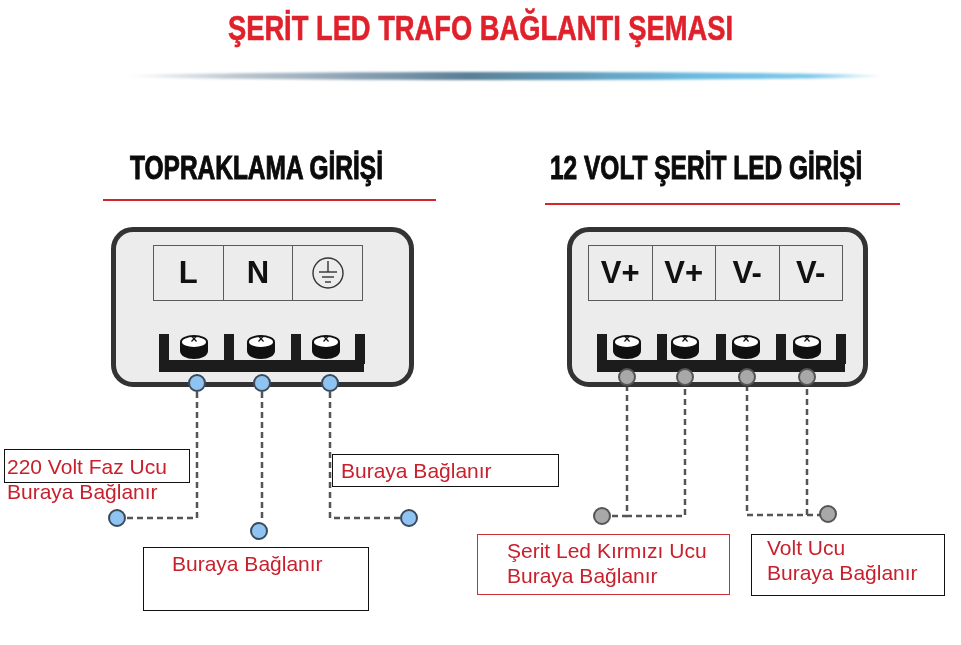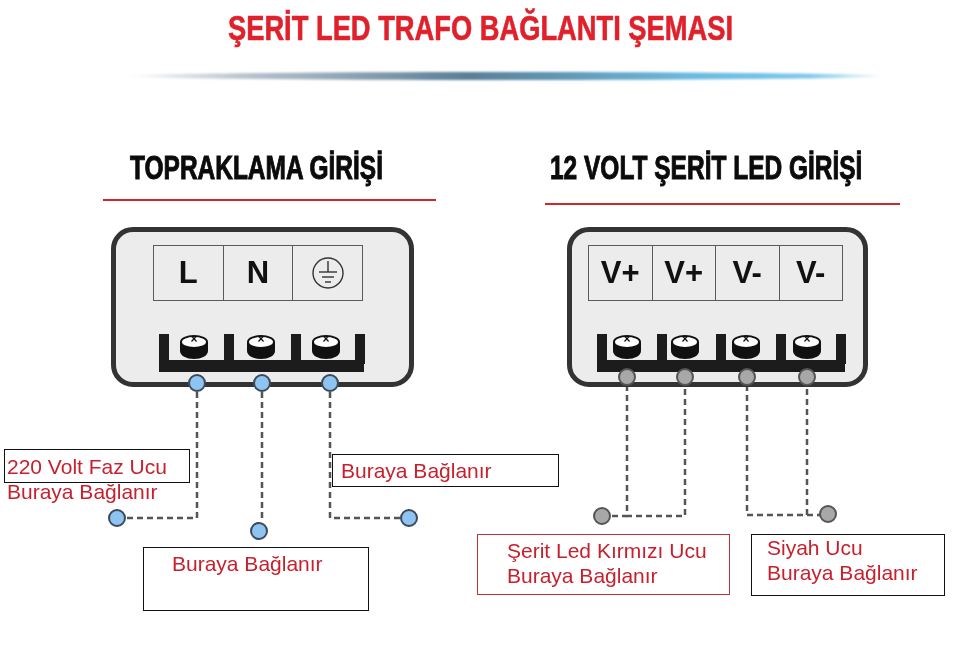--- a/index.html
+++ b/index.html
@@ -183,15 +183,15 @@
 </div>
 
 <div class="frame red" style="left:477px; top:534px; width:253px; height:61px;"></div>
 <div class="note" style="left:498px; top:538px;margin-left:9px;">
   <div>Şerit Led Kırmızı Ucu</div>
   <div>Buraya Bağlanır</div>
 </div>
 
 <div class="frame" style="left:751px; top:534px; width:194px; height:62px;"></div>
 <div class="note" style="left:767px; top:535px;">
-  <div>Siyah Ucu</div>
+  <div>Volt Ucu</div>
   <div>Buraya Bağlanır</div>
 </div>
 
 </body></html>

